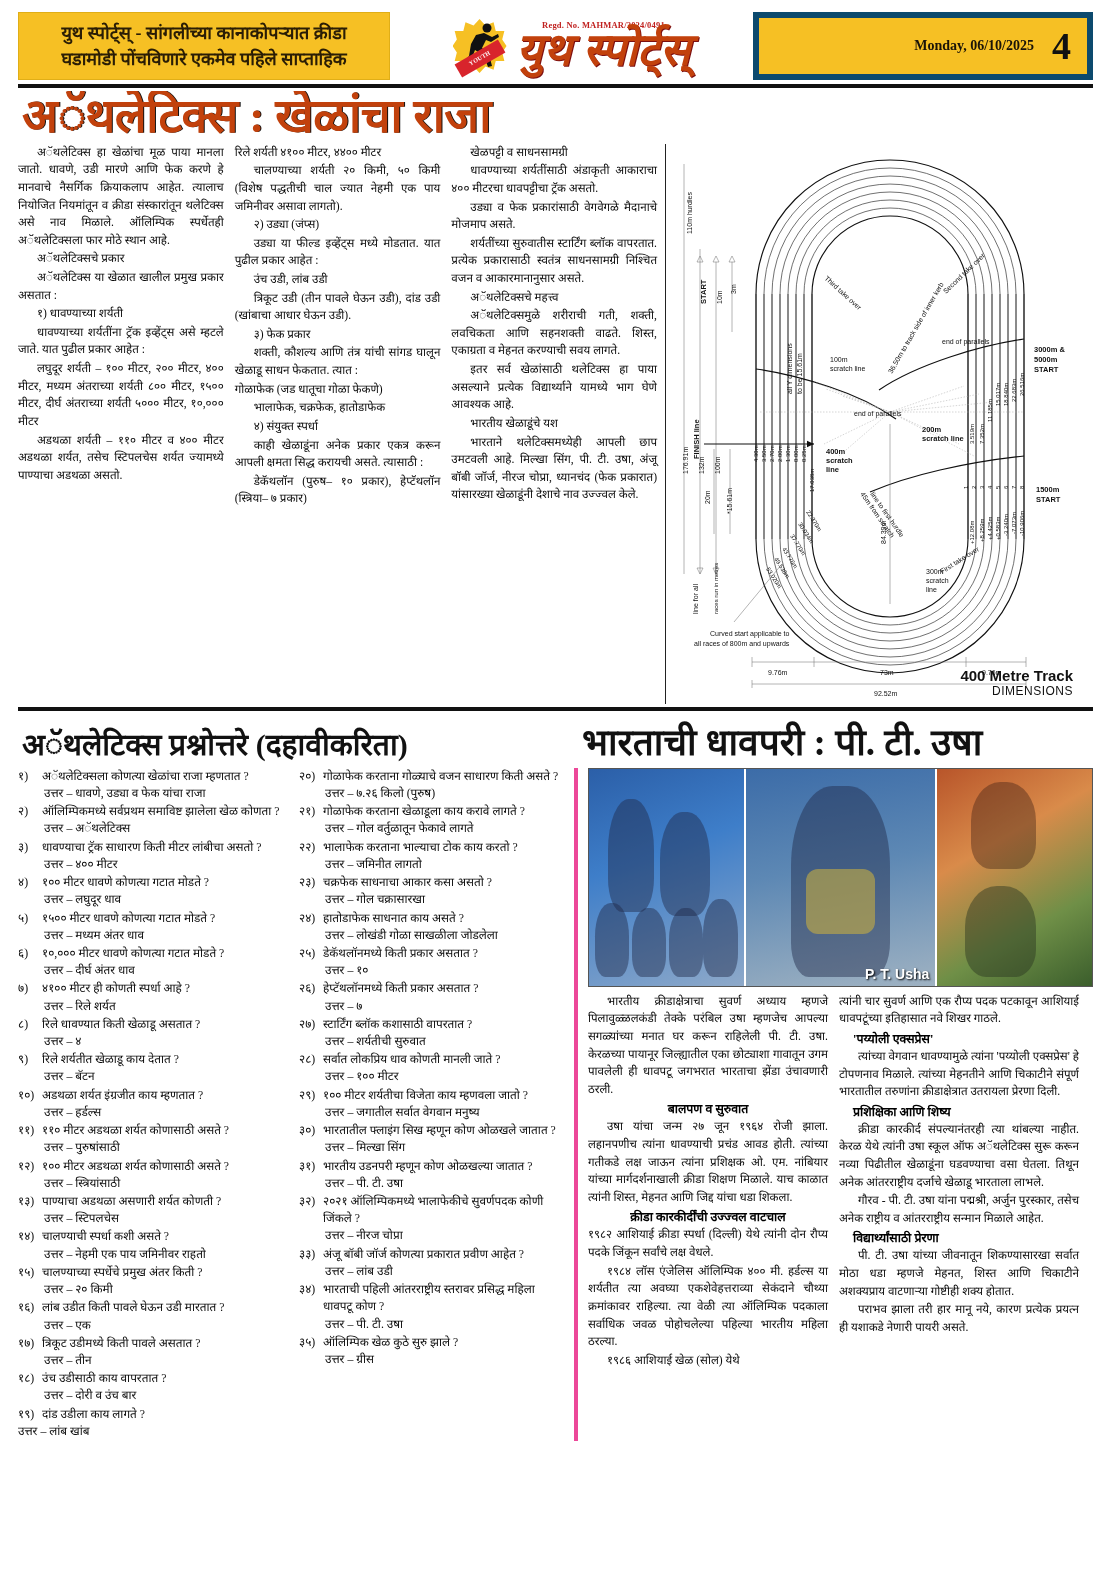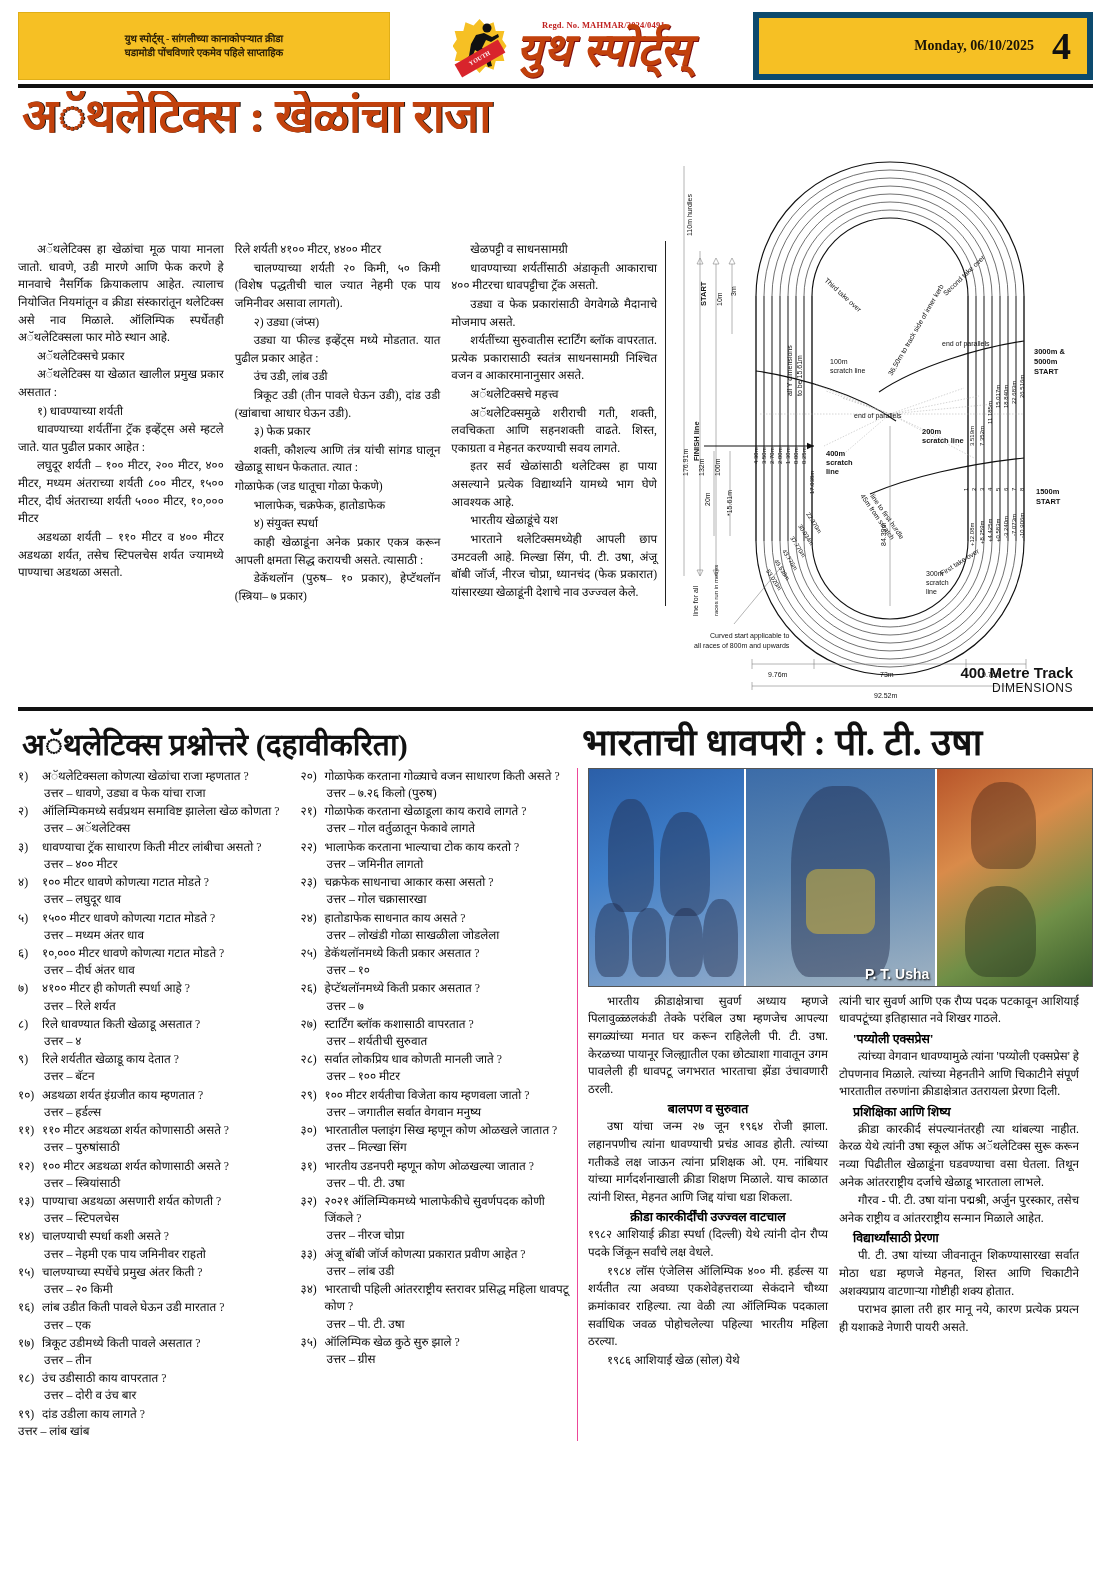--- a/index.html
+++ b/index.html
@@ -24,21 +24,21 @@
   }
   .mh-left {
     background: #f6c024;
     width: 372px;
     display: flex; flex-direction: column;
     align-items: center; justify-content: center;
     padding: 4px 8px;
     border: 1px solid #e0ae17;
   }
   .mh-left div {
-    font-size: 10px; font-weight: bold; color: #2a1d05;
+    font-size: 18px; font-weight: bold; color: #2a1d05;
     line-height: 1.45; text-align: center; white-space: nowrap;
   }
   .mh-center {
     flex: 1;
     display: flex; align-items: center; justify-content: center;
     gap: 6px; position: relative;
     padding: 0 4px;
   }
   .runner-logo {
     width: 58px; height: 62px; position: relative; flex: 0 0 auto;
@@ -92,21 +92,21 @@
   .lead-head {
     font-size: 47px; font-weight: bold; color: #c2410c;
     letter-spacing: -0.5px; line-height: 1.08;
     white-space: nowrap; overflow: hidden;
     margin: 3px 0 2px 0; padding-left: 4px;
     width: 630px;
     text-shadow: 1px 0 0 #111;
   }
 
   
-  .top-block { display: flex; gap: 0; height: 560px; align-items: center; }
+  .top-block { display: flex; gap: 0; height: 560px; }
   .top-text {
     width: 648px; display: flex; gap: 11px;
     padding-right: 8px; border-right: 1px solid #222;
   }
   .col { width: 207px; }
   .col p {
     font-size: 11.6px; line-height: 1.52; color: #0a0a0a;
     text-align: justify; text-indent: 19px;
     margin-bottom: 1px;
     font-family: "Liberation Serif", serif;
@@ -132,21 +132,21 @@
   .sec-heads {
     display: flex; align-items: baseline;
     margin: 4px 0 2px 0; padding-left: 4px;
   }
   .sec-h1 { font-size: 30px; font-weight: bold; color: #111; width: 560px; white-space: nowrap; }
   .sec-h2 { font-size: 37px; font-weight: bold; color: #111; white-space: nowrap; }
 
   
   .bottom-block { display: flex; gap: 0; }
   .qa-cols { display: flex; gap: 14px; width: 560px;
-    padding-right: 8px; border-right: 1px solid #ec4899; }
+    padding-right: 8px; border-right: 4px solid #ec4899; }
   .qa-col { width: 272px; }
   .qa-item { margin-bottom: 1px; }
   .qa-q {
     font-size: 11.8px; line-height: 1.46; color: #0a0a0a;
     padding-left: 24px; text-indent: -24px;
   }
   .qa-q .num { display: inline-block; width: 24px; text-indent: 0; }
   .qa-a {
     font-size: 11.8px; line-height: 1.46; color: #0a0a0a;
     padding-left: 26px;

